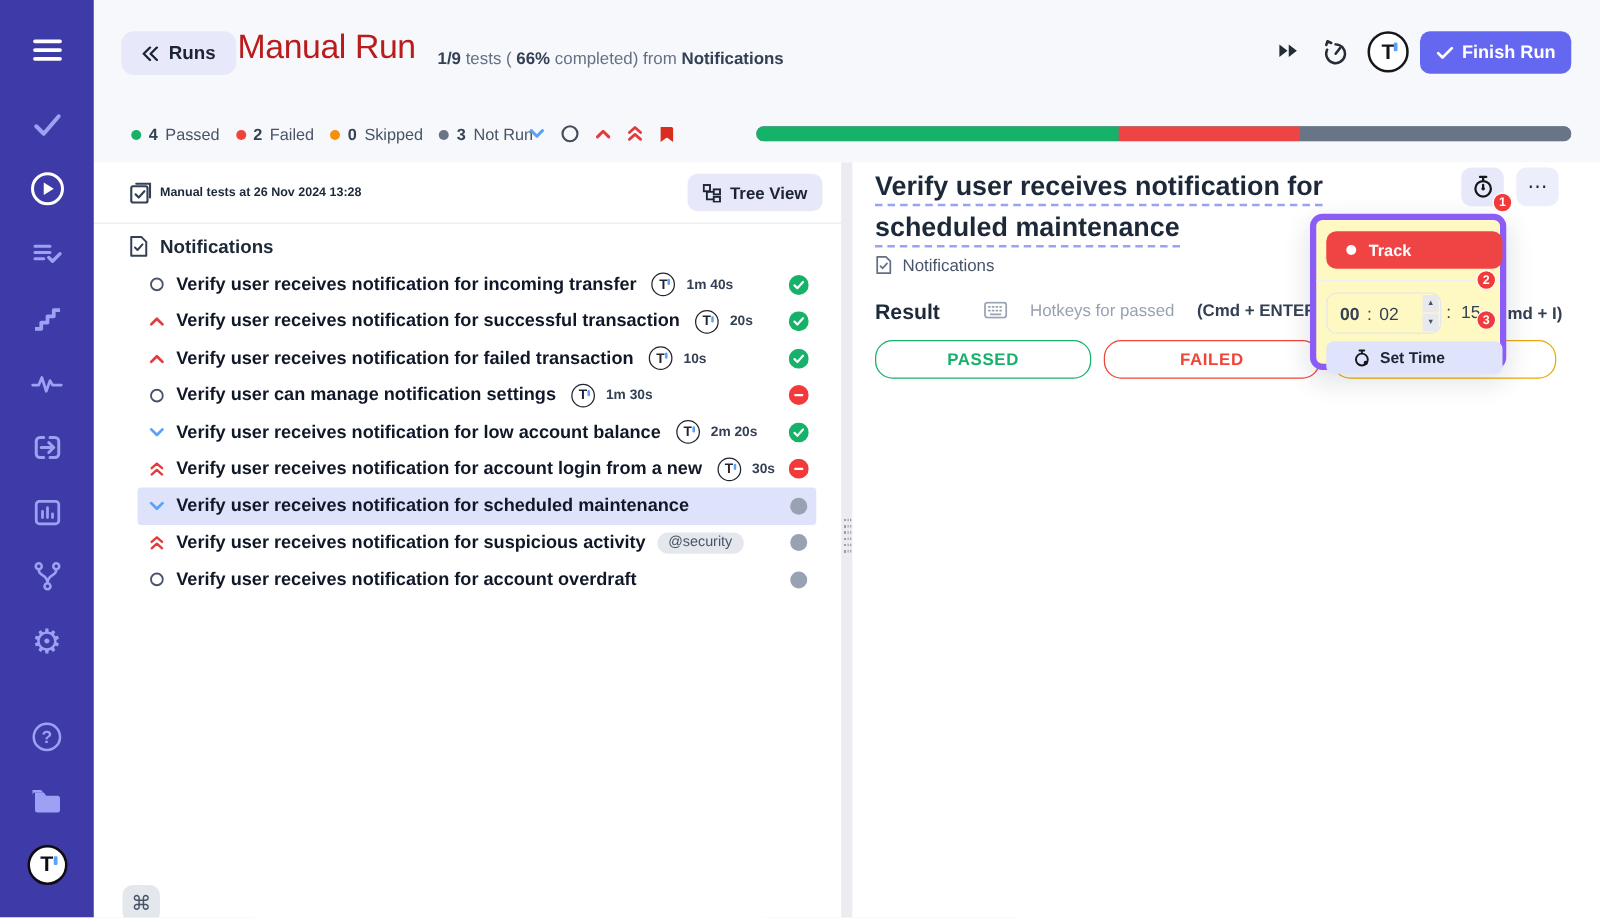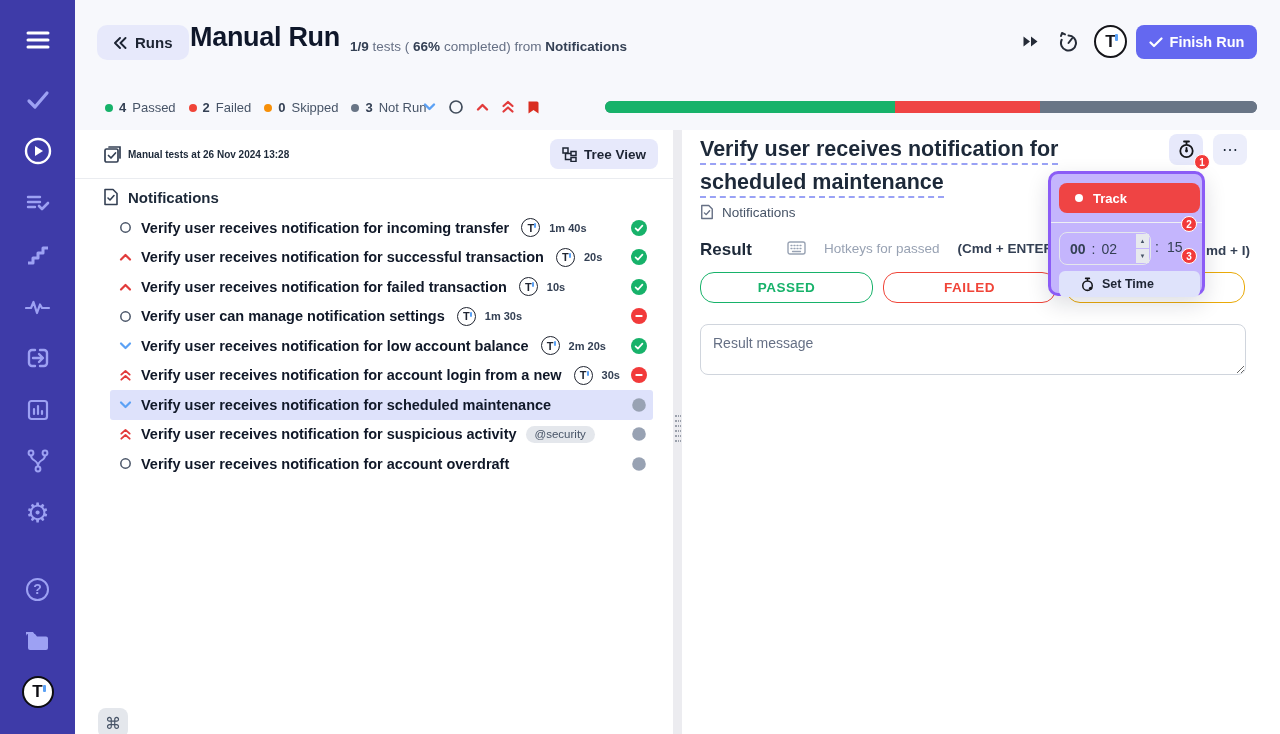--- a/index.html
+++ b/index.html
@@ -11,21 +11,21 @@
   .sidebar { position:absolute; left:0; top:0; width:75px; height:734px; background:#3e3ba8; z-index:5; }
   .side-icon { position:absolute; left:50%; transform:translate(-50%,-50%); display:flex; align-items:center; justify-content:center; width:40px; height:40px; cursor:pointer; }
   .side-icon svg { display:block; }
   .gear-glyph { font-size:27px; color:#9da1f3; line-height:1; }
   .help-circle { width:23px; height:23px; border:2px solid #9da1f3; border-radius:50%; color:#9da1f3; font-weight:700; font-size:14px; display:flex; align-items:center; justify-content:center; }
   .side-logo { width:32px; height:32px; background:#fff; border:2.5px solid #0d0d12; border-radius:50%; display:flex; align-items:center; justify-content:center; font-weight:800; font-size:17px; color:#0d0d12; position:relative; }
   .side-logo i, .tlogo i { position:absolute; width:3px; height:7px; background:#5ba1f5; right:6px; top:7px; border-radius:1px; font-style:normal; }
 
   
   .runs-btn { position:absolute; left:97px; top:25px; height:35px; padding:0 16px; background:#e7e9fb; border:none; border-radius:10px; font-family:inherit; font-size:15px; font-weight:700; color:#1d2433; display:flex; align-items:center; gap:8px; cursor:pointer; }
-  .page-title { position:absolute; left:190px; top:22px; font-size:27px; font-weight:700; color:#0f172a; letter-spacing:-0.3px; }
+  .page-title { position:absolute; left:190px; top:22px; font-size:27px; font-weight:400; color:#b91c1c; letter-spacing:-0.3px; }
   .subtitle { position:absolute; left:350px; top:39px; font-size:13.5px; color:#667085; }
   .subtitle b { color:#344054; font-weight:700; }
   .top-ffwd { position:absolute; left:1022px; top:34px; cursor:pointer; }
   .top-timer { position:absolute; left:1058px; top:30px; cursor:pointer; }
   .top-logo { position:absolute; left:1094px; top:25px; width:33px; height:33px; background:#fff; border:2.5px solid #15151a; border-radius:50%; display:flex; align-items:center; justify-content:center; font-weight:800; font-size:17px; color:#15151a; }
   .top-logo i { position:absolute; width:3px; height:7px; background:#5ba1f5; right:7px; top:7px; border-radius:1px; font-style:normal; }
   .finish-btn { position:absolute; left:1136px; top:25px; width:121px; height:34px; background:#6468f0; color:#fff; border:none; border-radius:8px; font-family:inherit; font-size:14.5px; font-weight:700; display:flex; align-items:center; justify-content:center; gap:7px; cursor:pointer; }
 
   
   .statusrow { position:absolute; left:105px; top:100px; display:flex; align-items:center; gap:13px; font-size:13px; }
@@ -78,21 +78,21 @@
   .hotkeys-tail { position:absolute; left:524px; top:113px; font-size:13.5px; font-weight:700; color:#344054; }
   .verdicts { position:absolute; left:18px; top:142px; display:flex; gap:10px; }
   .vbtn { width:173px; height:31px; background:#fff; border-radius:14px; font-family:inherit; font-size:13.5px; font-weight:800; letter-spacing:0.5px; cursor:pointer; }
   .vbtn.pass { border:1.5px solid #17b26a; color:#17b26a; }
   .vbtn.fail { border:1.5px solid #f04438; color:#f04438; }
   .vbtn.skip { border:1.5px solid #eaaa08; color:#eaaa08; width:179px; }
   .result-msg { position:absolute; left:18px; top:194px; width:546px; height:51px; border:1px solid #d0d5dd; border-radius:8px; padding:10px 12px; font-family:inherit; font-size:14px; color:#344054; resize:both; }
   .result-msg::placeholder { color:#667085; }
 
   
-  .popup { position:absolute; left:366px; top:41px; width:157px; height:125px; background:#c4b5fd; border:3px solid #8b5cf6; border-radius:10px; box-shadow:0 8px 22px rgba(16,24,40,.14); z-index:20; }
+  .popup { position:absolute; left:366px; top:41px; width:157px; height:125px; background:#fef9c3; border:5px solid #8b5cf6; border-radius:10px; box-shadow:0 8px 22px rgba(16,24,40,.14); z-index:20; }
   .track-btn { position:absolute; left:8px; top:9px; width:141px; height:30px; background:#ef4444; border:none; border-radius:8px; color:#fff; font-family:inherit; font-size:13px; font-weight:700; display:flex; align-items:center; gap:10px; padding-left:16px; cursor:pointer; }
   .track-btn .rec { width:8px; height:8px; background:#fff; border-radius:50%; }
   .popup-divider { position:absolute; left:0; right:0; top:48px; height:1px; background:#eef0f3; }
   .time-box { position:absolute; left:8px; top:58px; width:92px; height:33px; border:1px solid #e4e7ec; border-radius:8px; display:flex; align-items:center; font-size:14px; color:#344054; padding-left:10px; gap:6px; }
   .time-box b { font-weight:800; }
   .spinner { position:absolute; right:1px; top:1px; width:13px; height:29px; display:flex; flex-direction:column; gap:1px; }
   .spinner span { flex:1; background:#e7e9ee; display:flex; align-items:center; justify-content:center; font-size:6px; color:#475467; cursor:pointer; }
   .time-tail { position:absolute; left:104px; top:65px; font-size:14px; color:#344054; display:flex; gap:8px; }
   .settime-btn { position:absolute; left:8px; top:97px; width:141px; height:26px; background:#dfe3fb; border:none; border-radius:6px; font-family:inherit; font-size:12.5px; font-weight:700; color:#1d2433; display:flex; align-items:center; justify-content:flex-start; gap:8px; padding-left:22px; cursor:pointer;text-align:center; }
   .badge-2 { left:499px; top:86px; }
@@ -474,21 +474,20 @@
       </span>
     </div>
     <span class="hotkeys-tail">md + I)</span>
 
     <div class="verdicts">
       <button class="vbtn pass">PASSED</button>
       <button class="vbtn fail">FAILED</button>
       <button class="vbtn skip"></button>
     </div>
 
-    <textarea class="result-msg" placeholder="Result message" style=""></textarea>
 
     <div class="popup">
       <button class="track-btn">
         <span class="rec"></span>
         <span>Track</span>
       </button>
       <div class="popup-divider"></div>
       <div class="time-box">
         <b>00</b>
         <span>:</span>

